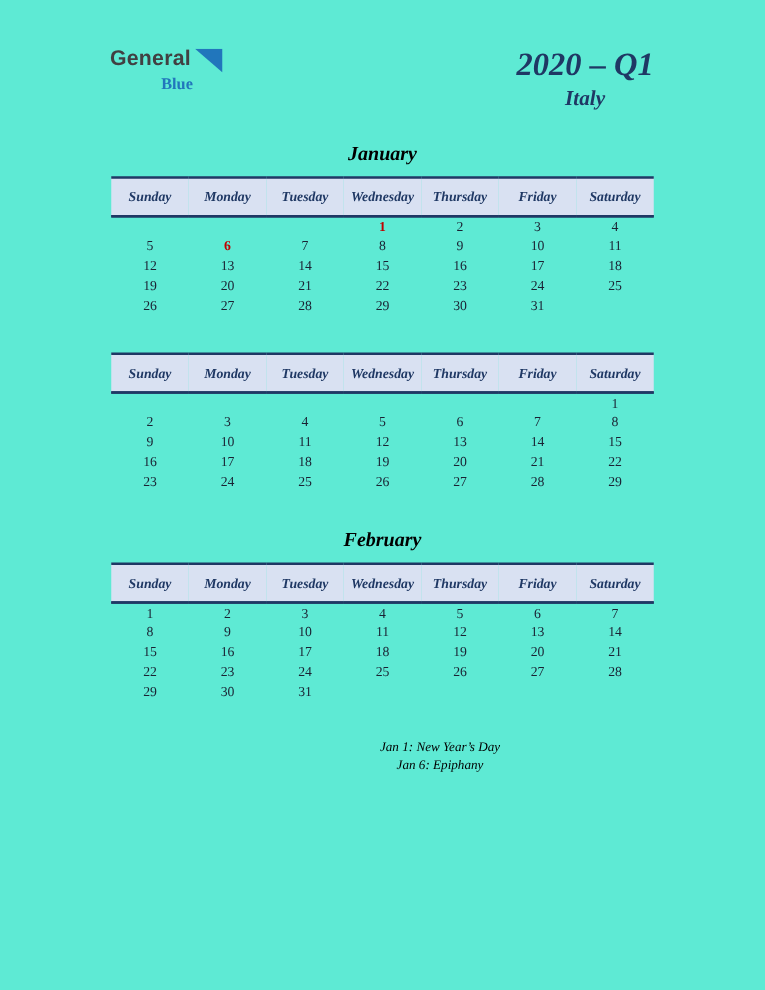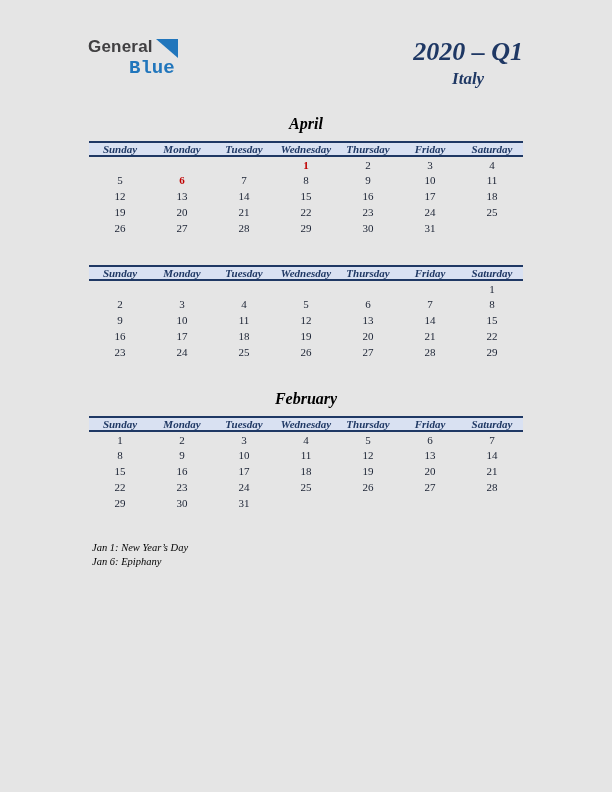--- a/index.html
+++ b/index.html
@@ -11,39 +11,39 @@
     --date-color:#1a2233;
   }
   *{box-sizing:border-box;margin:0;padding:0;}
   html,body{background:#ffffff;}
   body{
     width:612px;height:792px;
     font-family:"Liberation Serif", serif;
     overflow:hidden;
   }
   .page{
-    width:612px;height:792px;background:#e5e5e5;
+    width:612px;height:792px;background:#5eead4;
     padding-top:38px;position:relative;
   }
   .header{
     display:flex;justify-content:space-between;align-items:flex-start;
     padding:0 89px 0 88px;height:70px;
   }
   
   .logo{line-height:1;}
   .logo-top{display:flex;align-items:flex-start;}
   .logo-general{
     font-family:"Liberation Sans", sans-serif;
     font-weight:bold;font-size:17px;color:var(--logo-gray);
     letter-spacing:0.2px;
   }
   .logo-tri{display:inline-block;margin-left:3px;margin-top:1px;}
   .logo-blue{
-    font-family:Liberation Mono, monospace;
-    font-weight:bold;font-size:19px;color:var(--logo-blue);
+    font-family:Liberation Serif, serif;
+    font-weight:bold;font-size:13px;color:var(--logo-blue);
     margin-left:41px;margin-top:-2px;
   }
   
   .title-block{text-align:center;}
   .doc-title{
     font-size:26px;font-weight:bold;font-style:italic;
     color:var(--navy);line-height:28px;
   }
   .doc-subtitle{
     font-size:17px;font-weight:bold;font-style:italic;
@@ -57,30 +57,30 @@
     color:#000000;line-height:20px;margin-bottom:7px;
   }
   table.cal{
     width:434px;margin:0 auto;border-collapse:collapse;table-layout:fixed;
   }
   table.cal th{
     background:var(--header-bg);
     border-top:2px solid var(--navy);
     border-bottom:2px solid var(--navy);
     font-size:11px;font-weight:bold;font-style:italic;
-    color:var(--navy);height:14px;
+    color:var(--navy);height:31px;
     padding:0;
   }
   table.cal td{
     height:16px;font-size:11px;text-align:center;
     color:var(--date-color);padding:0;
   }
   table.cal td.holiday{color:var(--red);font-weight:bold;}
   
-  .notes{margin-top:30px;margin-left:92px;}
+  .notes{margin-top:30px;margin-left:92px;text-align:center;}
   .note{
     font-size:10.5px;font-style:italic;color:#000000;line-height:14px;
   }
 </style>
 </head>
 <body>
 
 <div class="page">
 
   <div class="header">
@@ -96,21 +96,21 @@
       <div class="logo-blue">Blue</div>
     </div>
     <div class="title-block">
       <div class="doc-title">2020 – Q1</div>
       <div class="doc-subtitle">Italy</div>
     </div>
   </div>
 
   <div id="months">
       <section class="month">
-        <div class="month-title">April</div>
+        <div class="month-title">January</div>
         <table class="cal">
           <thead>
             <tr>
               <th>Sunday</th>
               <th>Monday</th>
               <th>Tuesday</th>
               <th>Wednesday</th>
               <th>Thursday</th>
               <th>Friday</th>
               <th>Saturday</th>

